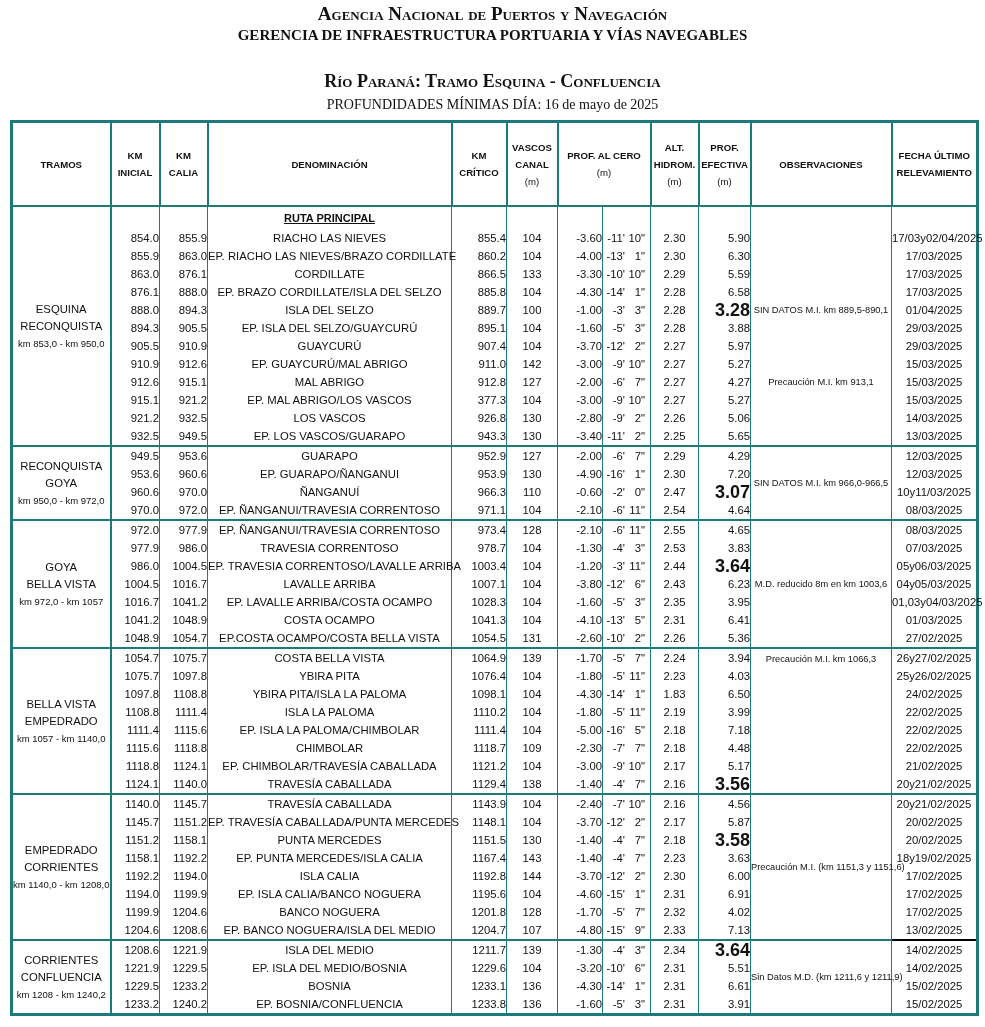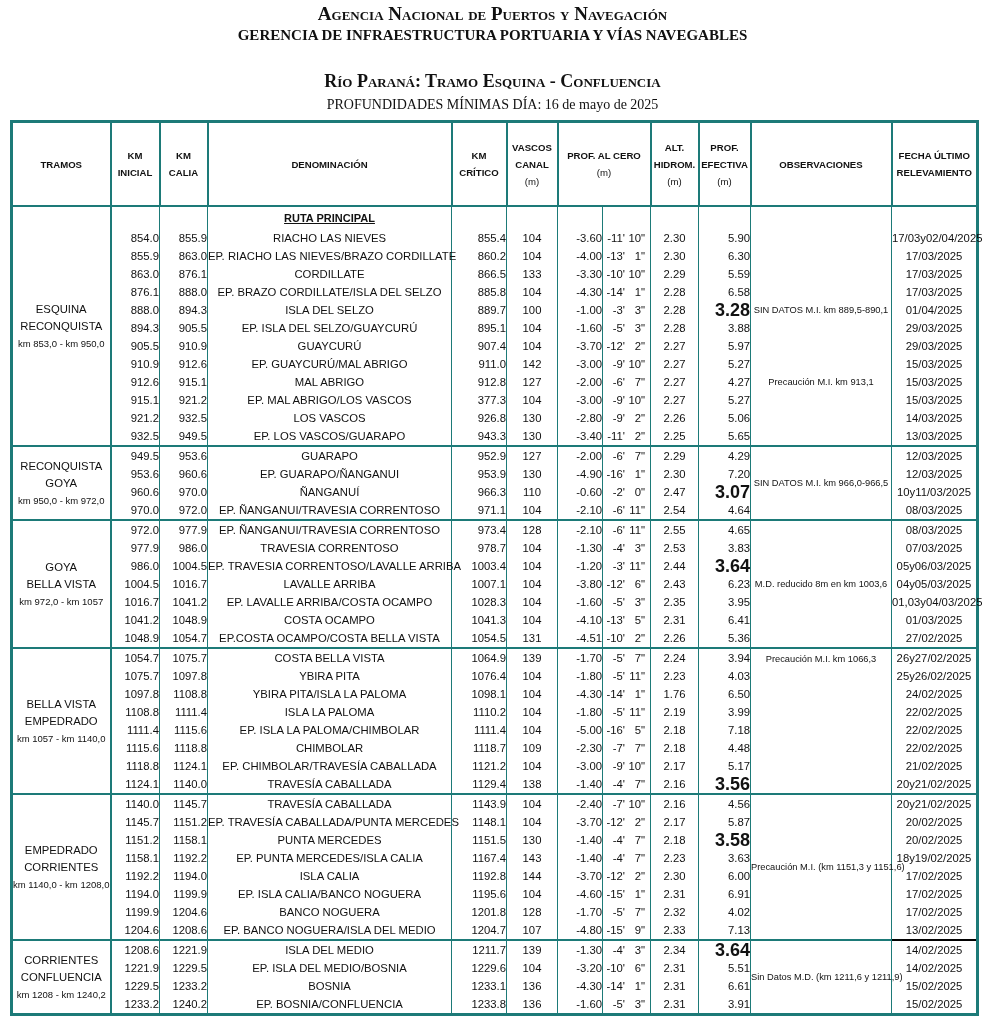--- a/index.html
+++ b/index.html
@@ -377,21 +377,21 @@
         <td class="vb c">2.31</td>
         <td class="vb r">6.41</td>
         <td class="vb date">01/03/2025</td>
       </tr>
       <tr>
         <td class="vb r">1048.9</td>
         <td class="vb r">1054.7</td>
         <td class="vb c">EP.COSTA OCAMPO/COSTA BELLA VISTA</td>
         <td class="vb r">1054.5</td>
         <td class="vb c">131</td>
-        <td class="r">-4.51</td>
+        <td class="r">-2.60</td>
         <td class="vb" style="border-left: 1px solid rgb(29, 122, 120);"><span style="display: inline-block; width: 22px; text-align: right;">-10'</span><span style="display: inline-block; width: 20px; text-align: right;">2"</span></td>
         <td class="vb c">2.26</td>
         <td class="vb r">5.36</td>
         <td class="vb date">27/02/2025</td>
       </tr>
       <tr class="grp-start">
         <td class="tramo" rowspan="8">
           <div>BELLA VISTA</div>
           <div>EMPEDRADO</div>
           <div class="km">km 1057 - km 1140,0</div>
@@ -421,21 +421,21 @@
         <td class="vb date">25y26/02/2025</td>
       </tr>
       <tr>
         <td class="vb r">1097.8</td>
         <td class="vb r">1108.8</td>
         <td class="vb c">YBIRA PITA/ISLA LA PALOMA</td>
         <td class="vb r">1098.1</td>
         <td class="vb c">104</td>
         <td class="r">-4.30</td>
         <td class="vb" style="border-left: 1px solid rgb(29, 122, 120);"><span style="display: inline-block; width: 22px; text-align: right;">-14'</span><span style="display: inline-block; width: 20px; text-align: right;">1"</span></td>
-        <td class="vb c">1.76</td>
+        <td class="vb c">1.83</td>
         <td class="vb r">6.50</td>
         <td class="vb date">24/02/2025</td>
       </tr>
       <tr>
         <td class="vb r">1108.8</td>
         <td class="vb r">1111.4</td>
         <td class="vb c">ISLA LA PALOMA</td>
         <td class="vb r">1110.2</td>
         <td class="vb c">104</td>
         <td class="r">-1.80</td>

